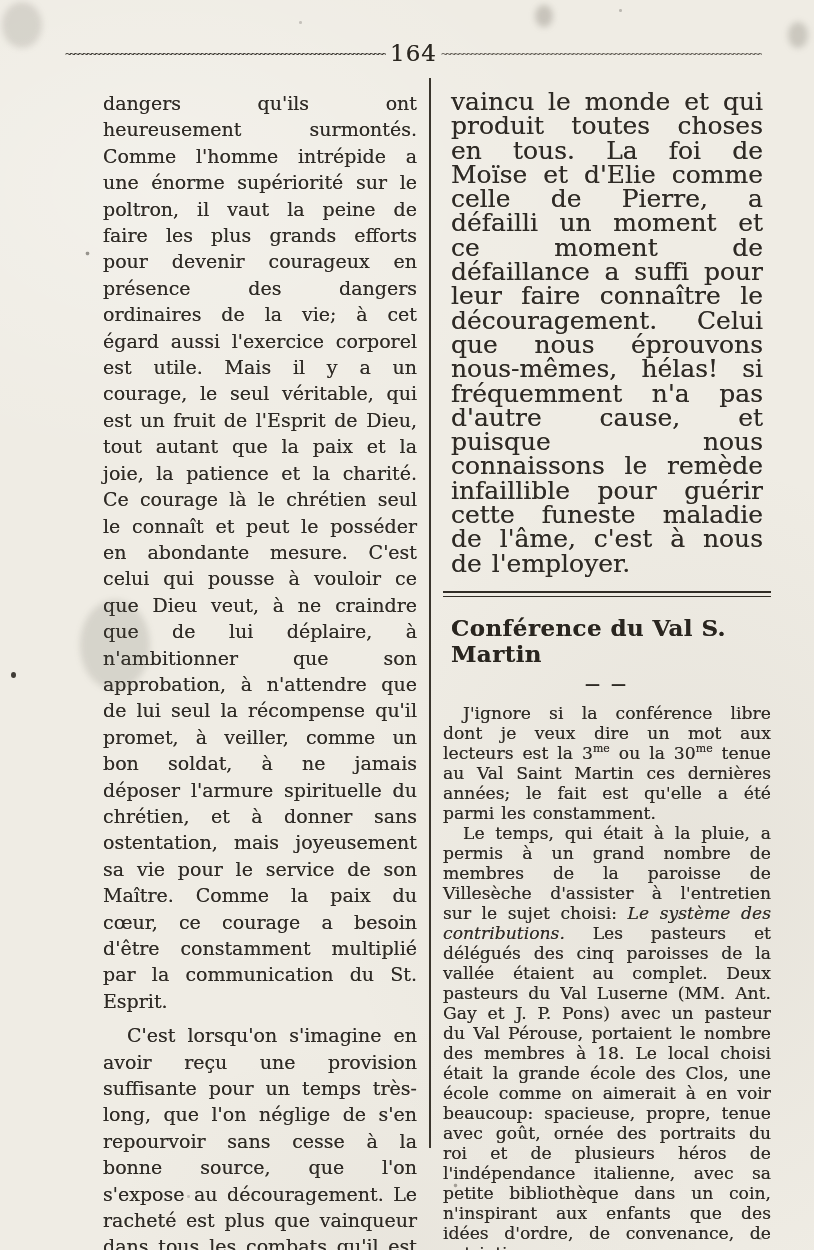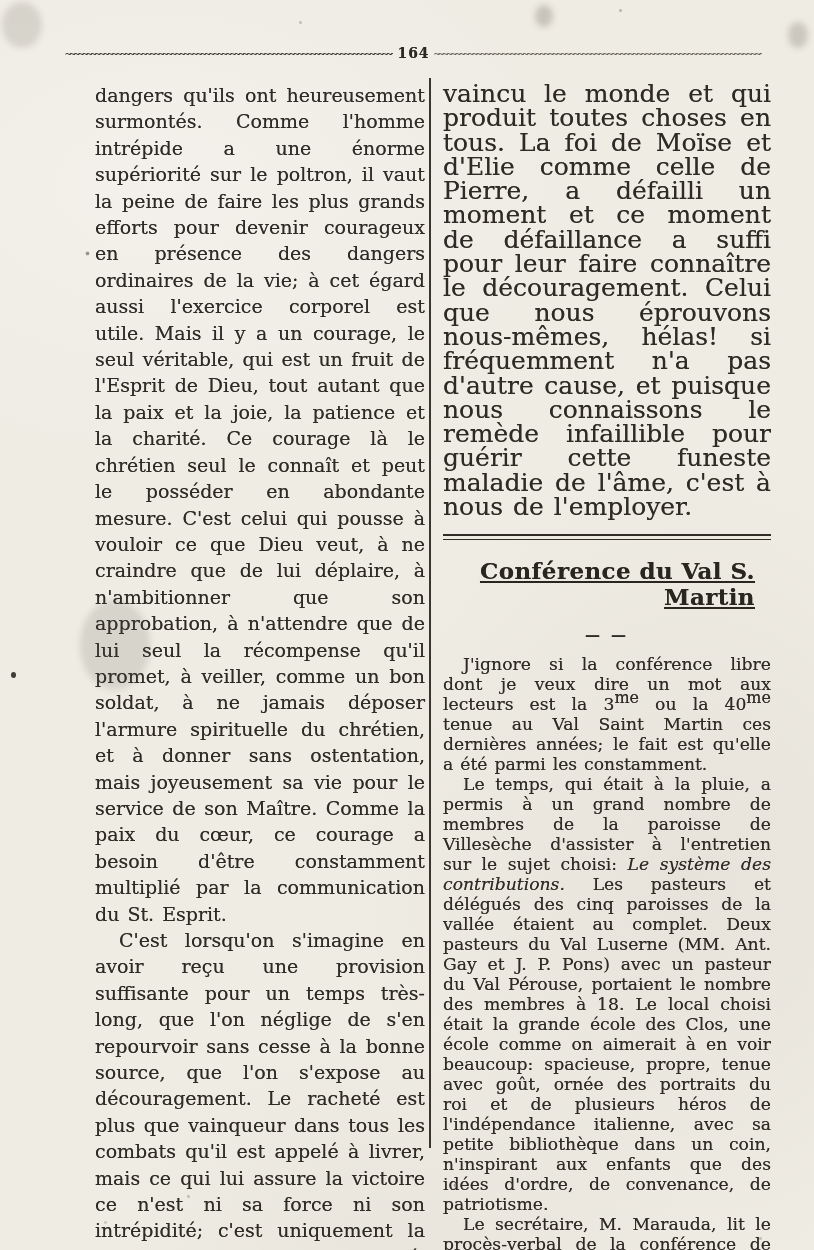--- a/index.html
+++ b/index.html
@@ -29,57 +29,57 @@
   .wave {
     font-family: "DejaVu Sans Mono", monospace;
     font-size: 11px; line-height: 10px; height: 10px;
     letter-spacing: -2.4px;
     overflow: hidden; white-space: nowrap;
     flex: 1 1 0;
   }
   .wave-left  { color: #35312b; }
   .wave-right { color: #47423a; opacity: .85; }
   .page-number {
-    font-weight: bold; font-size: 14px; line-height: 18px;
+    font-weight: normal; font-size: 23px; line-height: 18px;
     padding: 0 4px; letter-spacing: 1px; color: #2b2721;
     transform: translateY(-2px);
   }
 
   
   .column-divider {
     position: absolute; left: 429px; top: 78px;
     width: 2px; height: 1070px;
     background: #3a352d;
   }
   .col { position: absolute; top: 82px; text-align: justify; hyphens: auto; }
   .col-left  { left: 95px;  width: 330px; font-size: 19px;  line-height: 26.4px; word-spacing: 2px; }
   .col-right { left: 443px; width: 328px; }
   .col-right .continuation { font-size: 25px; line-height: 24.3px; word-spacing: 2px; text-align: justify; }
-  .col p { margin: 0; }
+  .col p { margin: 8px; }
   .indent { text-indent: 24px; }
   .ink { text-shadow: 0 0 0.5px rgba(45,40,32,0.65); }
 
   
   .double-rule {
     margin: 15px 0 18px 0; height: 6px; width: 100%;
     border-top: 2px solid #312d26;
     border-bottom: 1.5px solid #312d26;
   }
   .article-title {
-    font-size: 23px; font-weight: bold; text-align: right;
-    letter-spacing: 0.4px; margin: 16px; line-height: 26px;
-    color: #29251f; text-indent: 0; text-decoration: underline;
+    font-size: 23px; font-weight: bold; text-align: left;
+    letter-spacing: 0.4px; margin: 8px; line-height: 26px;
+    color: #29251f; text-indent: 0;
   }
   .title-dashes {
     text-align: center; font-weight: bold; font-size: 15px;
     letter-spacing: 3px; margin: 4px 0 10px 0; text-indent: 0;
   }
   .article { font-size: 17.2px; line-height: 20px; word-spacing: 1.5px; text-align: justify; }
   .article p { margin: 0; text-indent: 20px; }
-  .article sup { font-size: 16px; line-height: 0; }
+  .article sup { font-size: 11px; line-height: 0; }
   .smallcaps { font-variant: small-caps; }
   .subject-italic { font-style: italic; }
 
   
   .smudge { position: absolute; border-radius: 50%; filter: blur(3px); pointer-events: none; }
   .smudge-a { left: 80px;  top: 600px; width: 70px; height: 90px; background: rgba(90,85,75,0.16); }
   .smudge-b { left: 2px;   top: 2px;   width: 40px; height: 46px; background: rgba(100,95,85,0.18); }
   .smudge-c { left: 535px; top: 5px;   width: 18px; height: 22px; background: rgba(110,104,92,0.30); }
   .smudge-d { left: 788px; top: 22px;  width: 20px; height: 26px; background: rgba(95,90,80,0.25); }
   .ink-dot {
@@ -121,21 +121,21 @@
 
   <div class="col col-right ink">
     <p class="continuation">vaincu le monde et qui produit toutes choses en tous. La foi de Moïse et d'Elie comme celle de Pierre, a défailli un moment et ce moment de défaillance a suffi pour leur faire connaître le découragement. Celui que nous éprouvons nous-mêmes, hélas! si fréquemment n'a pas d'autre cause, et puisque nous connaissons le remède infaillible pour guérir cette funeste maladie de l'âme, c'est à nous de l'employer.</p>
 
     <div class="double-rule"></div>
 
     <h2 class="article-title">Conférence du Val S. Martin</h2>
     <div class="title-dashes">— —</div>
 
     <div class="article">
-      <p><span>J'ignore si la conférence libre dont je veux dire un mot aux lecteurs est la 3</span><sup>me</sup><span> ou la 40</span><sup>me</sup><span> tenue au Val Saint Martin ces dernières années; le fait est qu'elle a été parmi les constamment.</span></p>
+      <p><span>J'ignore si la conférence libre dont je veux dire un mot aux lecteurs est la 3</span><sup>me</sup><span> ou la 30</span><sup>me</sup><span> tenue au Val Saint Martin ces dernières années; le fait est qu'elle a été parmi les constamment.</span></p>
       <p><span>Le temps, qui était à la pluie, a permis à un grand nombre de membres de la paroisse de Villesèche d'assister à l'entretien sur le sujet choisi: </span><span class="subject-italic">Le système des contributions.</span><span> Les pasteurs et délégués des cinq paroisses de la vallée étaient au complet. Deux pasteurs du Val Luserne (MM. Ant. Gay et J. P. Pons) avec un pasteur du Val Pérouse, portaient le nombre des membres à 18. Le local choisi était la grande école des Clos, une école comme on aimerait à en voir beaucoup: spacieuse, propre, tenue avec goût, ornée des portraits du roi et de plusieurs héros de l'indépendance italienne, avec sa petite bibliothèque dans un coin, n'inspirant aux enfants que des idées d'ordre, de convenance, de patriotisme.</span></p>
       <p>Le secrétaire, M. Marauda, lit le procès-verbal de la conférence de Rodoret, après quoi le Président passe rapidement en revue les diffé-</p>
     </div>
   </div>
 
   <div class="smudge smudge-a"></div>
   <div class="smudge smudge-b"></div>
   <div class="smudge smudge-c"></div>
   <div class="smudge smudge-d"></div>
   <div class="ink-dot"></div>

